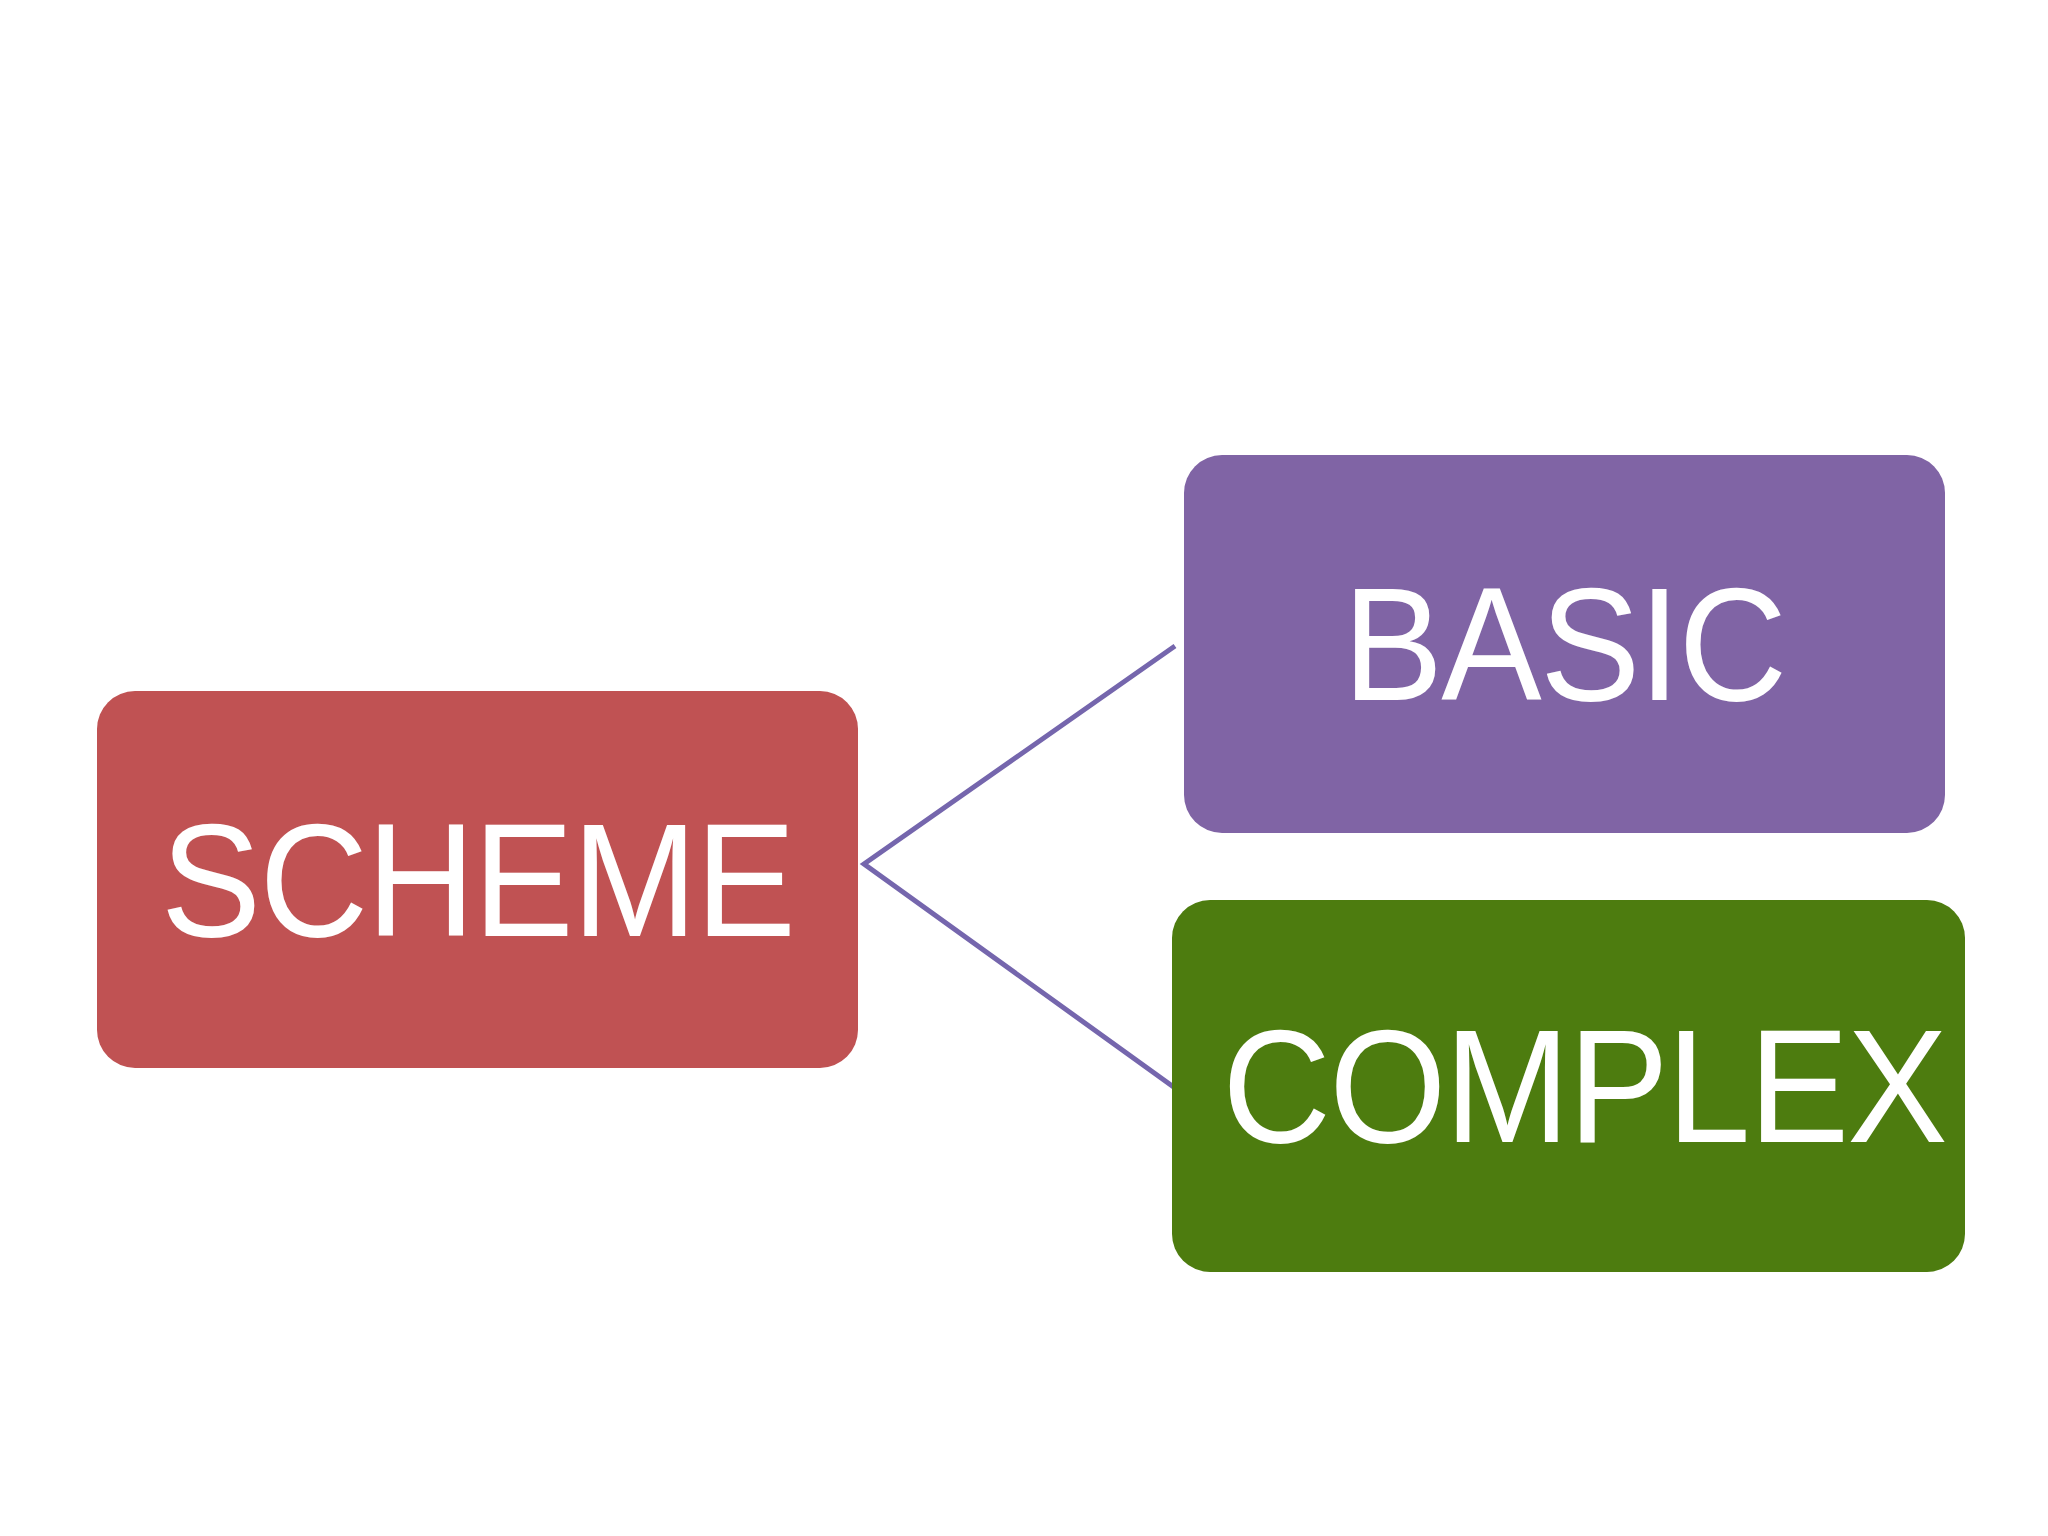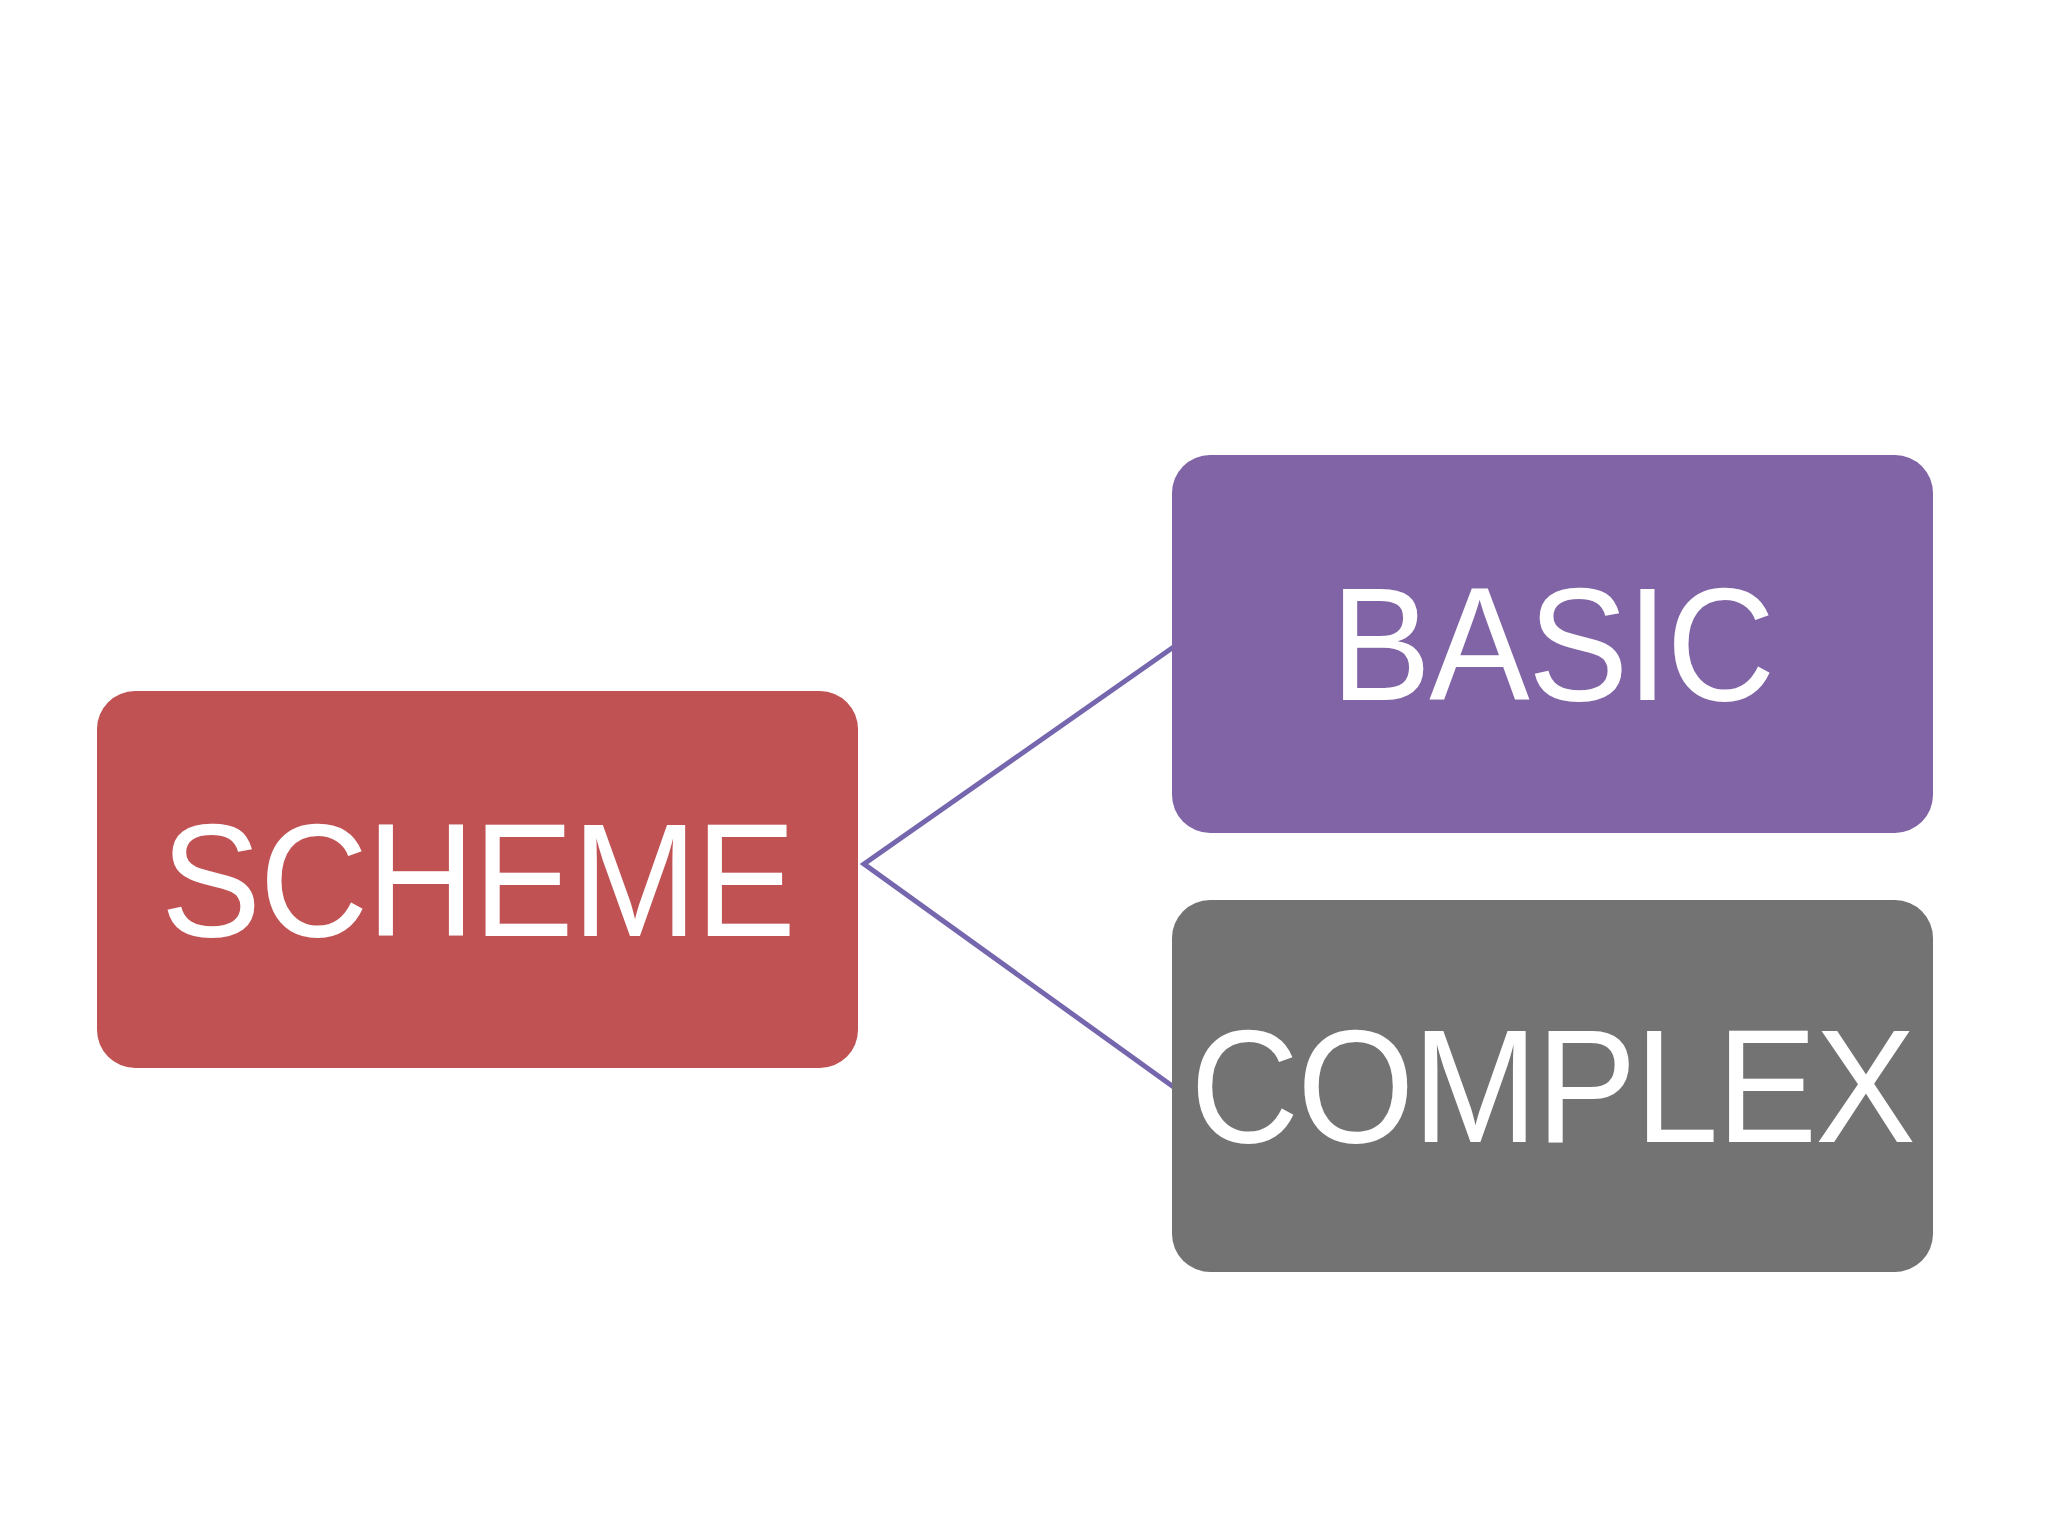--- a/index.html
+++ b/index.html
@@ -68,21 +68,21 @@
 <div class="stage" style="background-color: rgb(255, 255, 255);">
 
   <svg class="connectors" viewBox="0 0 2048 1536">
     <polyline points="1175,646 864,864 1175,1088" stroke="#7566AD"></polyline>
   </svg>
 
   <div class="node node-root" style="background-color: rgb(192, 82, 83);">
     <span class="label" style="color: rgb(255, 255, 255);">SCHEME</span>
   </div>
 
-  <div class="node node-child-1" style="background-color: rgb(128, 100, 165);">
+  <div class="node node-child-1" style="background-color: rgb(128, 100, 165); margin-left: 12px;">
     <span class="label" style="color: rgb(255, 255, 255);">BASIC</span>
   </div>
 
-  <div class="node node-child-2" style="background-color: #737373;">
+  <div class="node node-child-2" style="background-color: #4d7c0f; padding-left: 32px;">
     <span class="label" style="color: rgb(255, 255, 255);">COMPLEX</span>
   </div>
 
 </div>
 
 </body></html>

